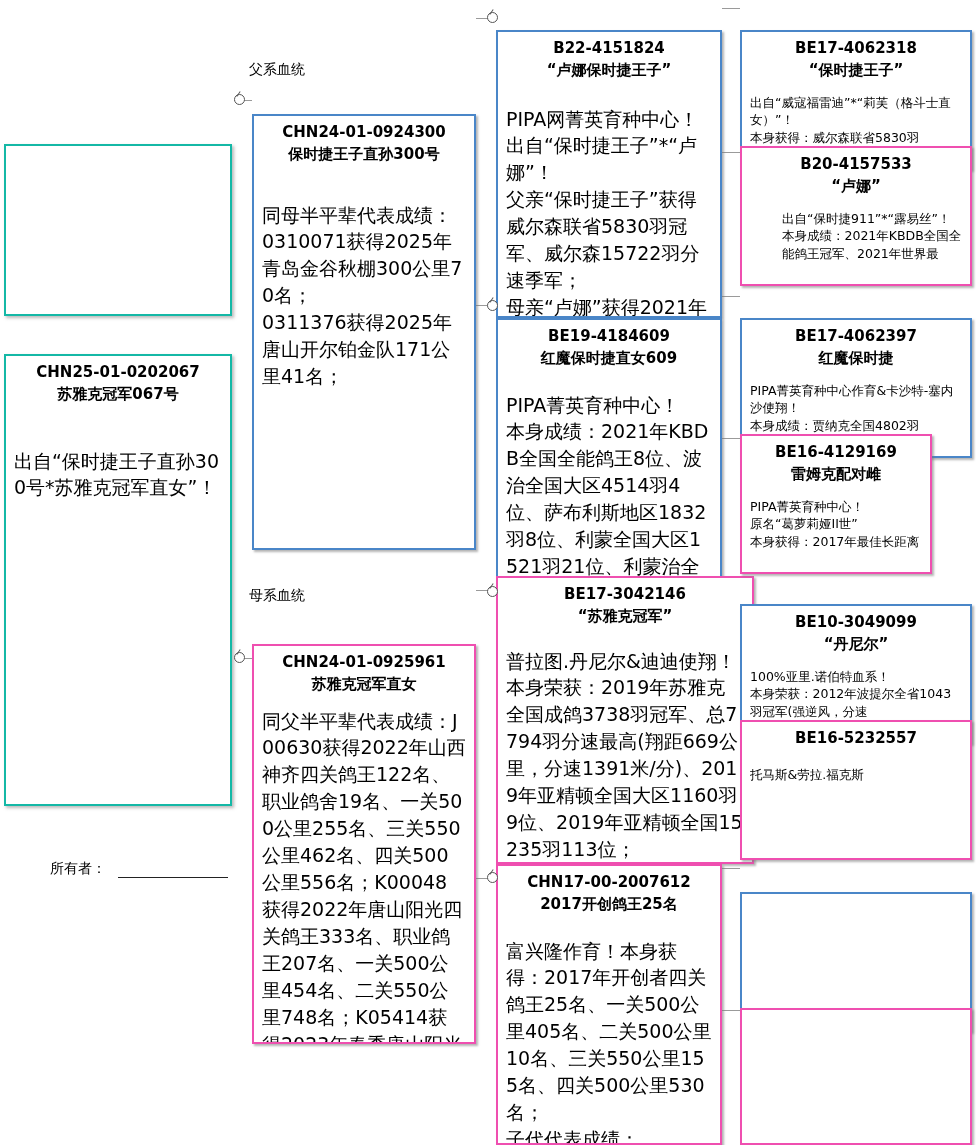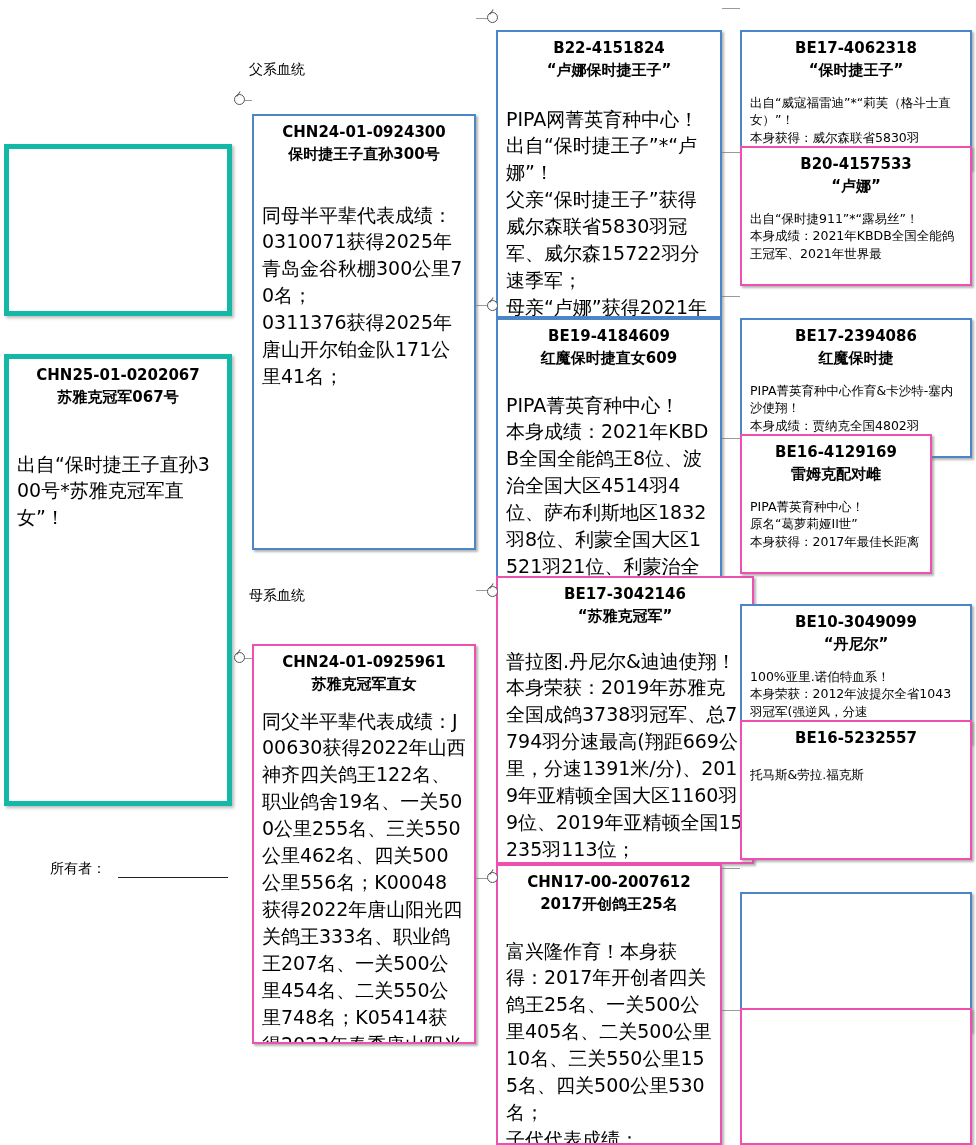--- a/index.html
+++ b/index.html
@@ -25,21 +25,21 @@
   .blue {
     border: 2px solid #4a86c8;
     box-shadow: 2px 2px 2px rgba(120,120,120,0.55);
     margin-top: 28px;
   }
   .pink {
     border: 2px solid #ef4fb0;
     box-shadow: 2px 2px 2px rgba(120,120,120,0.55);
   }
   .gray {
-    border: 5px solid #14b8a6;
+    border: 2px solid #14b8a6;
     box-shadow: 2px 2px 3px rgba(140,140,140,0.6);
   }
   .ring {
     position: absolute;
     width: 9px;
     height: 9px;
     border: 1px solid #555;
     border-radius: 50%;
     background: #fff;
     z-index: 6;
@@ -198,27 +198,27 @@
   </div>
   <div class="body small" style="padding-top:12px;">出自“威寇福雷迪”*“莉芙（格斗士直女）”！
 本身获得：威尔森联省5830羽</div>
 </div>
 
 <div class="box pink" style="left:740px; top:146px; width:232px; height:140px;">
   <div class="ttl">
     <span>B20-4157533</span>
     <span class="l2">“卢娜”</span>
   </div>
-  <div class="body small" style="padding-top:12px;">出自“保时捷911”*“露易丝”！
+  <div class="body small" style="padding-top:12px;margin-left:32px;">出自“保时捷911”*“露易丝”！
 本身成绩：2021年KBDB全国全能鸽王冠军、2021年世界最</div>
 </div>
 
 <div class="box blue" style="left:740px; top:290px; width:232px; height:140px;">
   <div class="ttl">
-    <span>BE17-2394086</span>
+    <span>BE17-4062397</span>
     <span class="l2">红魔保时捷</span>
   </div>
   <div class="body small" style="padding-top:12px;">PIPA菁英育种中心作育&amp;卡沙特-塞内沙使翔！
 本身成绩：贾纳克全国4802羽</div>
 </div>
 
 <div class="box pink" style="left:740px; top:434px; width:192px; height:140px;">
   <div class="ttl">
     <span>BE16-4129169</span>
     <span class="l2">雷姆克配对雌</span>

